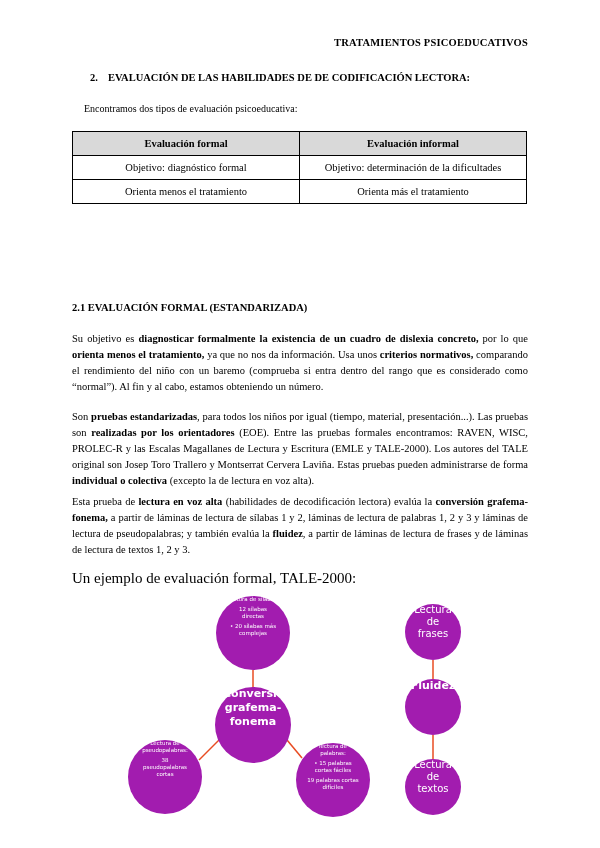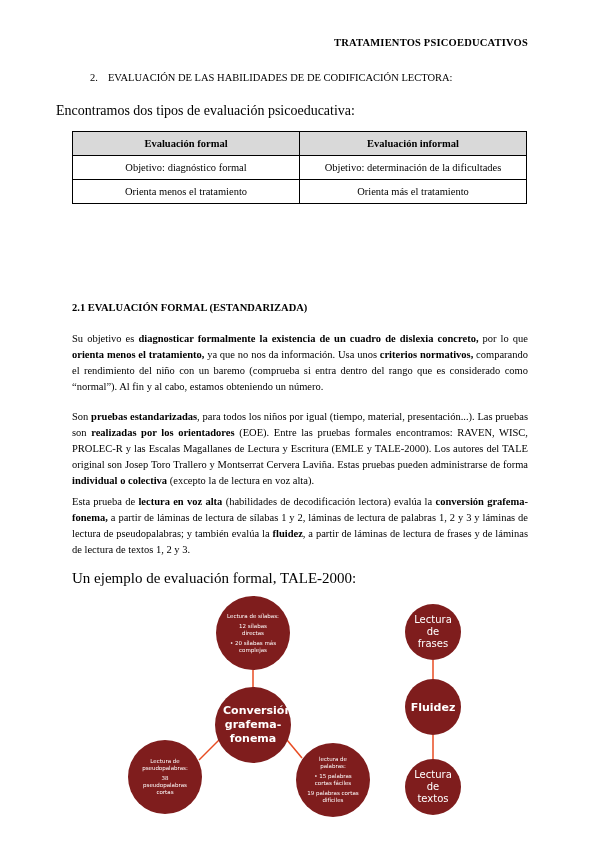--- a/index.html
+++ b/index.html
@@ -1,33 +1,33 @@
 <!DOCTYPE html>
 <html><head>
 <meta charset="utf-8">
 <style>
   html, body { margin: 0; padding: 0; background: #ffffff; }
   body { width: 600px; height: 848px; position: relative; overflow: hidden;
          font-family: "Liberation Serif", "DejaVu Serif", serif; color: #000; }
   .page-header { position: absolute; top: 37px; right: 72px; font-size: 10.5px; font-weight: bold; letter-spacing: 0.2px; }
-  .section-title { position: absolute; top: 72px; left: 90px; font-size: 10.5px; font-weight: normal; }
+  .section-title { position: absolute; top: 72px; left: 90px; font-size: 10.5px; font-weight: bold; }
   .section-title .num { margin-right: 10px; }
-  .intro { position: absolute; top: 103px; left: 56px; font-size: 14px; }
+  .intro { position: absolute; top: 103px; left: 84px; font-size: 10px; }
   table.cmp { position: absolute; top: 131px; left: 72px; width: 455px; border-collapse: collapse; font-size: 10.5px; }
   table.cmp th, table.cmp td { border: 1px solid #000; height: 23px; padding: 0; text-align: center; vertical-align: middle; width: 50%; margin-left: 40px; }
   table.cmp th { background: #d9d9d9; font-weight: bold; }
   .subhead { position: absolute; top: 302px; left: 72px; font-size: 10.5px; font-weight: bold; }
   .para { position: absolute; left: 72px; width: 456px; font-size: 10.5px; line-height: 16px; text-align: justify; }
   .p1 { top: 331px; }
   .p2 { top: 409px; }
   .p3 { top: 494px; }
   .example { position: absolute; top: 570px; left: 72px; font-size: 15px; }
   svg.diagram { position: absolute; top: 0; left: 0; width: 600px; height: 848px; pointer-events: none; }
-  .node { position: absolute; border-radius: 50%; background: #7f1d1d; color: #fff;
-          display: flex; flex-direction: column; align-items: center; justify-content: center;
+  .node { position: absolute; border-radius: 50%; background: #a21caf; color: #fff;
+          display: flex; flex-direction: column; align-items: center; justify-content: flex-start;
           text-align: center; font-family: "DejaVu Sans", "Liberation Sans", sans-serif; }
   .node .t { display: block; }
   .small { font-size: 5.5px; line-height: 7px; }
   .small .gap { margin-top: 3px; }
   .mid { font-size: 10px; line-height: 12px; }
   .big { font-size: 11px; font-weight: bold; }
 </style>
 </head>
 <body>
 

